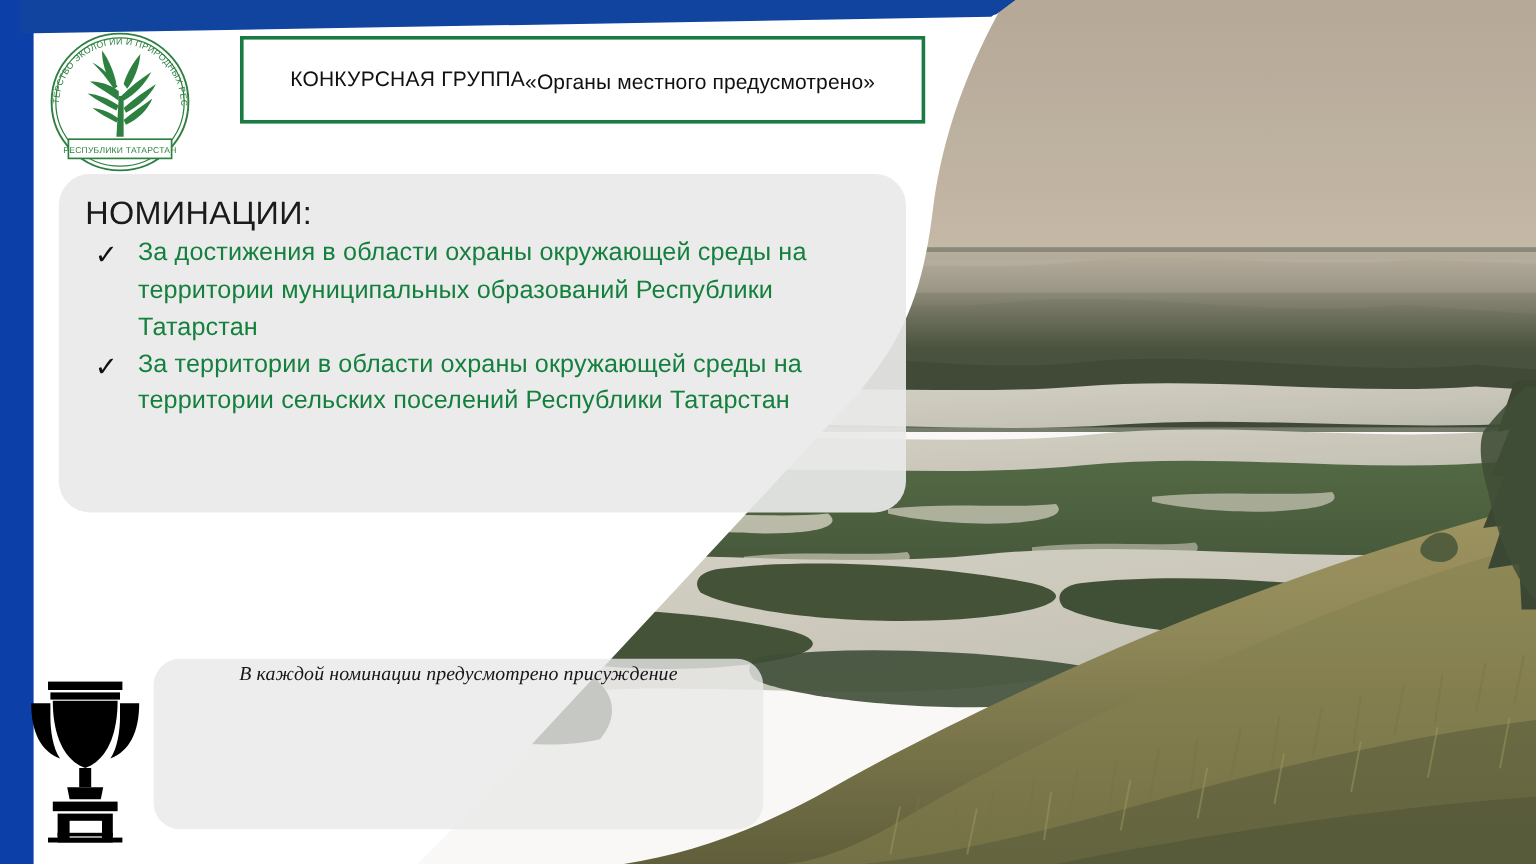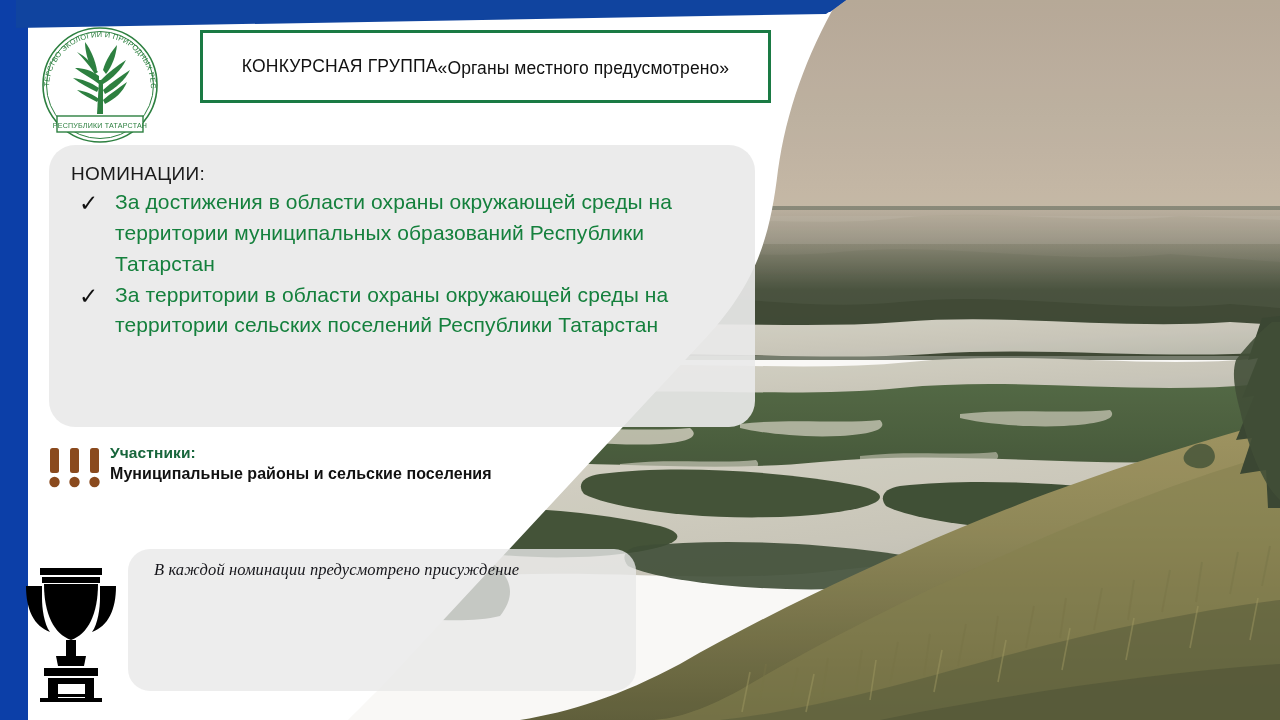--- a/index.html
+++ b/index.html
@@ -56,21 +56,21 @@
 
   
   .nominations-card{
     position:absolute;left:49px;top:145px;width:706px;height:282px;
     background:rgba(233,233,233,0.92);
     border-radius:26px;
     box-sizing:border-box;
     padding:18px 22px 0 22px;
   }
   .nominations-title{
-    font-size:19px;color:#1a1a1a;margin:0 0 2px 0;letter-spacing:.3px;
+    font-size:27px;color:#1a1a1a;margin:0 0 2px 0;letter-spacing:.3px;
   }
   .nom-list{list-style:none;margin:0;padding:0;}
   .nom-item{
     display:flex;align-items:flex-start;margin:0 0 0 0;
   }
   .nom-check{
     flex:0 0 auto;width:44px;font-size:23px;color:#111;line-height:1.47;
     text-align:left;padding-left:8px;box-sizing:border-box;
   }
   .nom-text{
@@ -99,22 +99,22 @@
     position:absolute;left:18px;top:562px;width:106px;height:140px;
   }
   .trophy svg{display:block;width:106px;height:140px;}
 
   
   .places-card{
     position:absolute;left:128px;top:549px;width:508px;height:142px;
     background:rgba(233,233,233,0.80);
     border-radius:22px;
     box-sizing:border-box;
-    display:flex;flex-direction:row;justify-content:flex-start;
-    padding:8px 26px;
+    display:flex;flex-direction:row;justify-content:center;
+    padding:0 26px;
   }
   .places-line{
     font-size:16.5px;font-style:italic;color:#15151a;line-height:1.55;
     font-family:"Liberation Serif","DejaVu Serif",serif;
     letter-spacing:.1px;
   }
   .places-line.second{padding-left:46px;}
 </style>
 </head>
 <body>
@@ -318,38 +318,20 @@
         <span class="nom-check">✓</span>
         <span class="nom-text">За достижения в области охраны окружающей среды на территории муниципальных образований Республики Татарстан</span>
       </li>
       <li class="nom-item">
         <span class="nom-check">✓</span>
         <span class="nom-text">За территории в области охраны окружающей среды на территории сельских поселений Республики Татарстан</span>
       </li>
     </ul>
   </div>
 
-  <div class="participants">
-    <div class="excl-group">
-      <svg viewBox="0 0 62 46" xmlns="http://www.w3.org/2000/svg">
-        <g fill="#8a4a1e">
-          <rect x="2" y="1" width="9" height="25" rx="2.5"></rect>
-          <ellipse cx="6.5" cy="35" rx="5.2" ry="5.2"></ellipse>
-          <rect x="22" y="1" width="9" height="25" rx="2.5"></rect>
-          <ellipse cx="26.5" cy="35" rx="5.2" ry="5.2"></ellipse>
-          <rect x="42" y="1" width="9" height="25" rx="2.5"></rect>
-          <ellipse cx="46.5" cy="35" rx="5.2" ry="5.2"></ellipse>
-        </g>
-      </svg>
-    </div>
-    <div class="participants-text">
-      <p class="participants-label">Участники:</p>
-      <p class="participants-value">Муниципальные районы и сельские поселения</p>
-    </div>
-  </div>
 
   <div class="trophy">
     <svg viewBox="0 0 106 140" xmlns="http://www.w3.org/2000/svg">
       <g fill="#000000">
 
         <rect x="22" y="6" width="62" height="7"></rect>
         <rect x="24" y="15" width="58" height="6"></rect>
 
         <path d="M26,22 L80,22 C80,52 70,72 53,78 C36,72 26,52 26,22 Z"></path>
 

